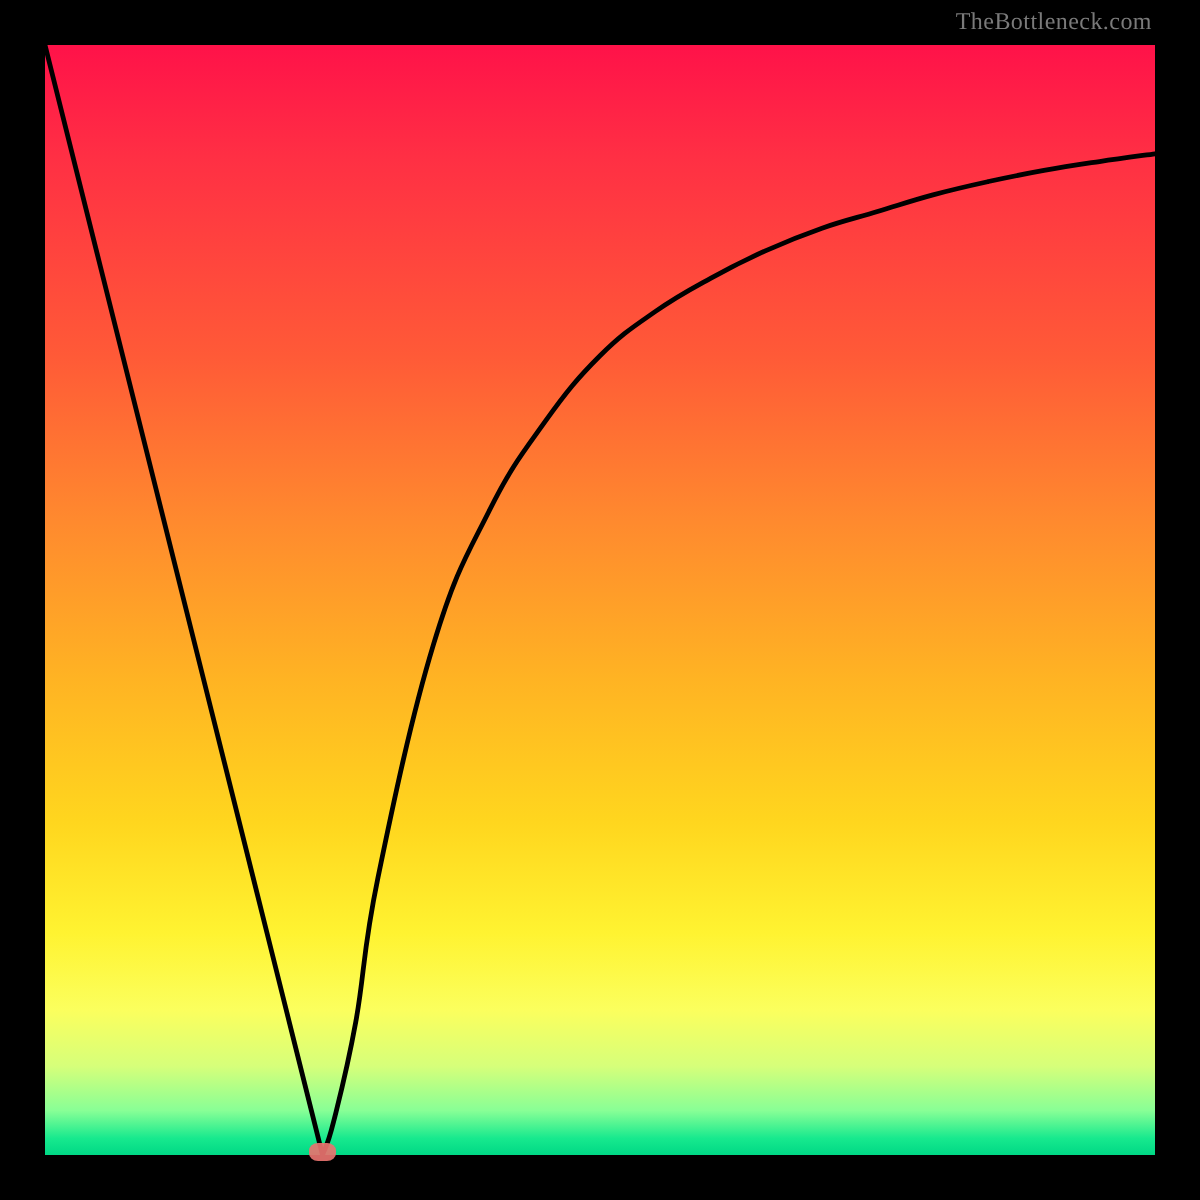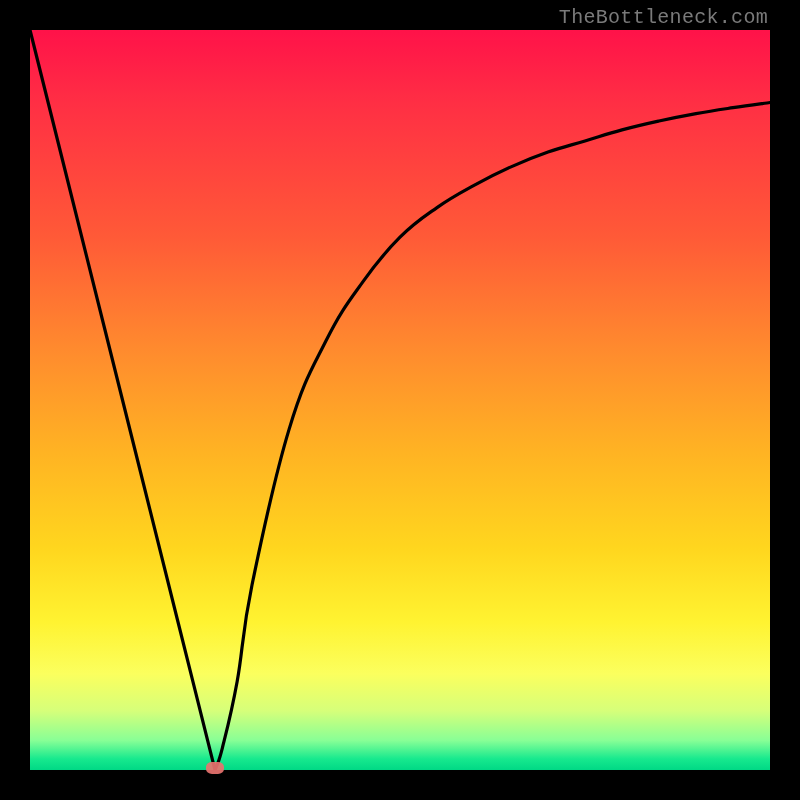--- a/index.html
+++ b/index.html
@@ -38,24 +38,24 @@
       #88ff96 96%,
       #17e98e 98.5%,
       #00d885 100%
     );
   }
   .watermark {
     position: absolute;
     top: 6px;
     right: 32px;
     color: #7a7a7a;
-    font-size: 20px;
+    font-size: 16px;
     font-weight: 500;
     letter-spacing: 0.3px;
-    font-family: Liberation Mono, monospace;
+    font-family: Liberation Serif, serif;
   }
   svg.curve {
     position: absolute;
     left: 0;
     top: 0;
     width: 740px;
     height: 740px;
     overflow: visible;
   }
   .marker {

